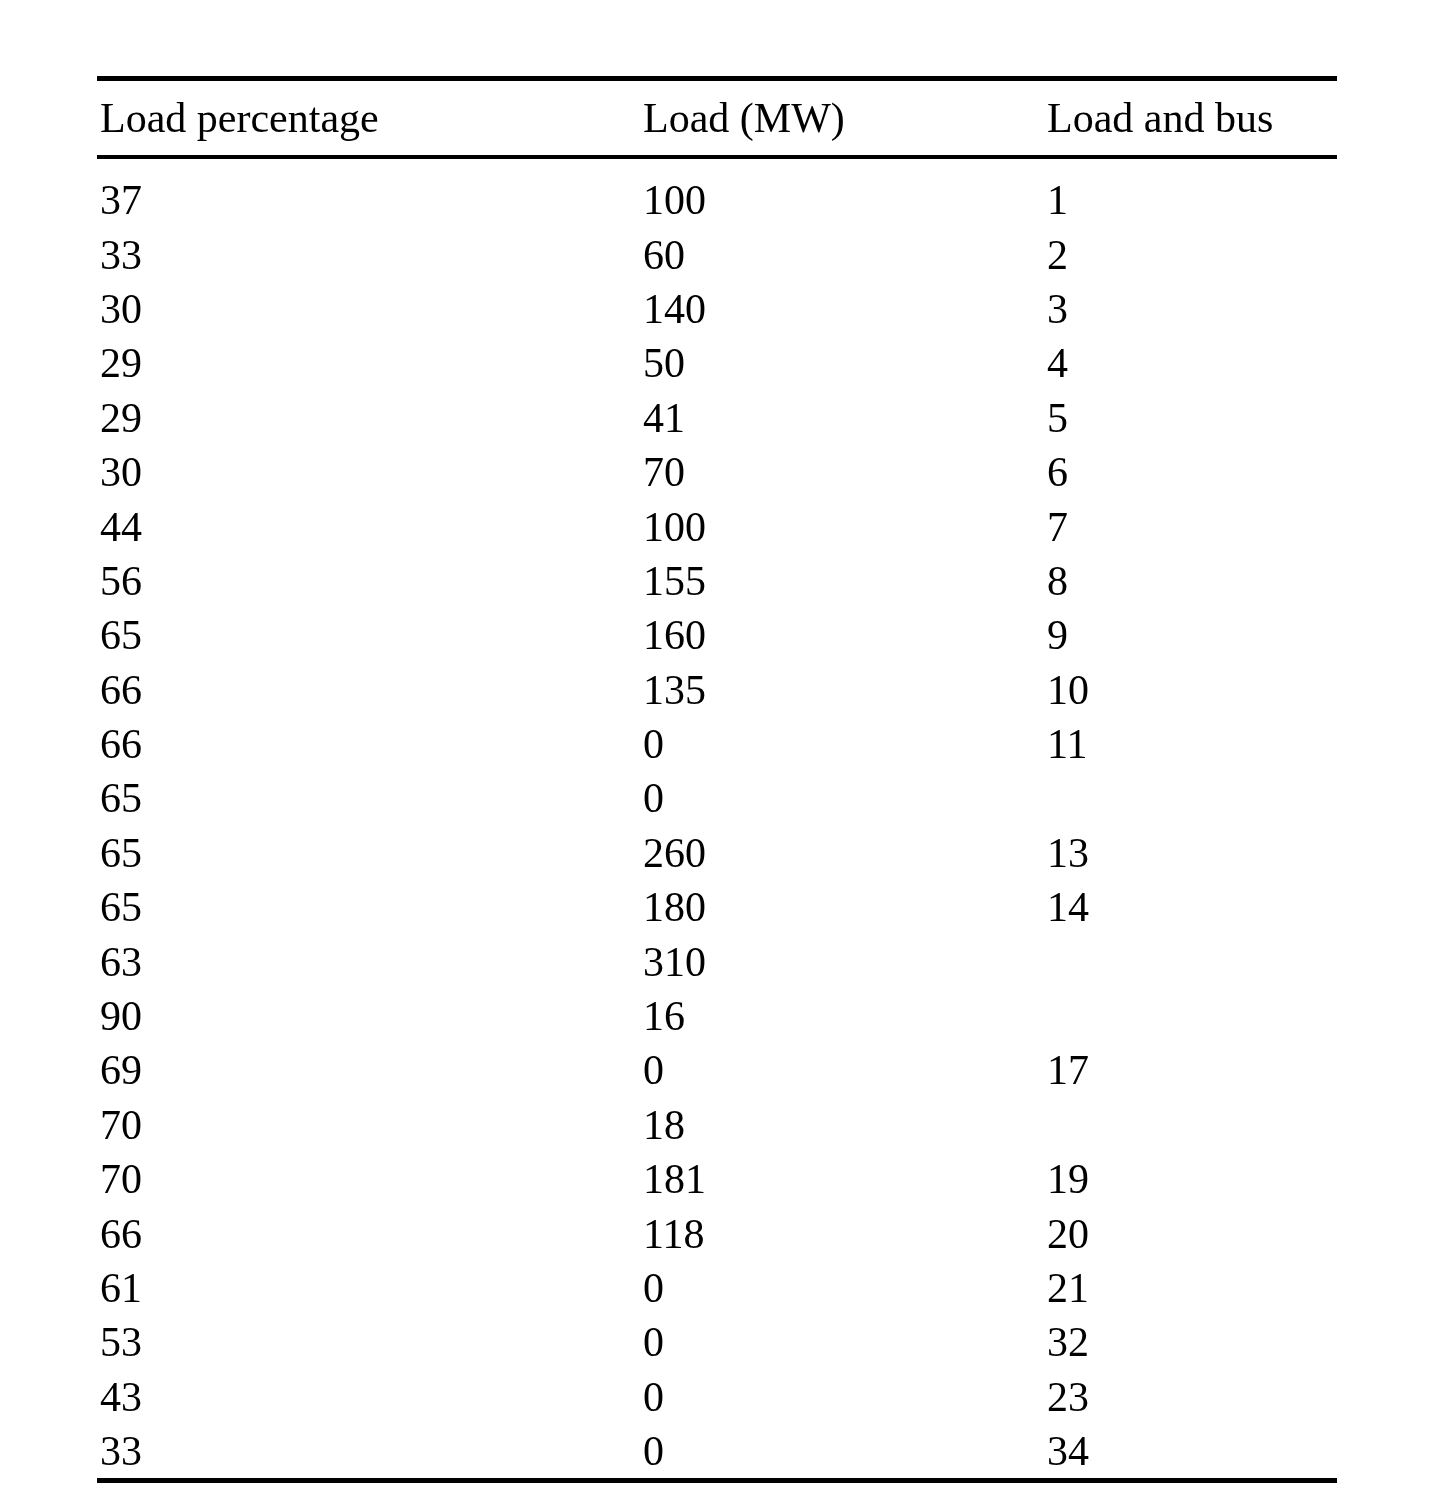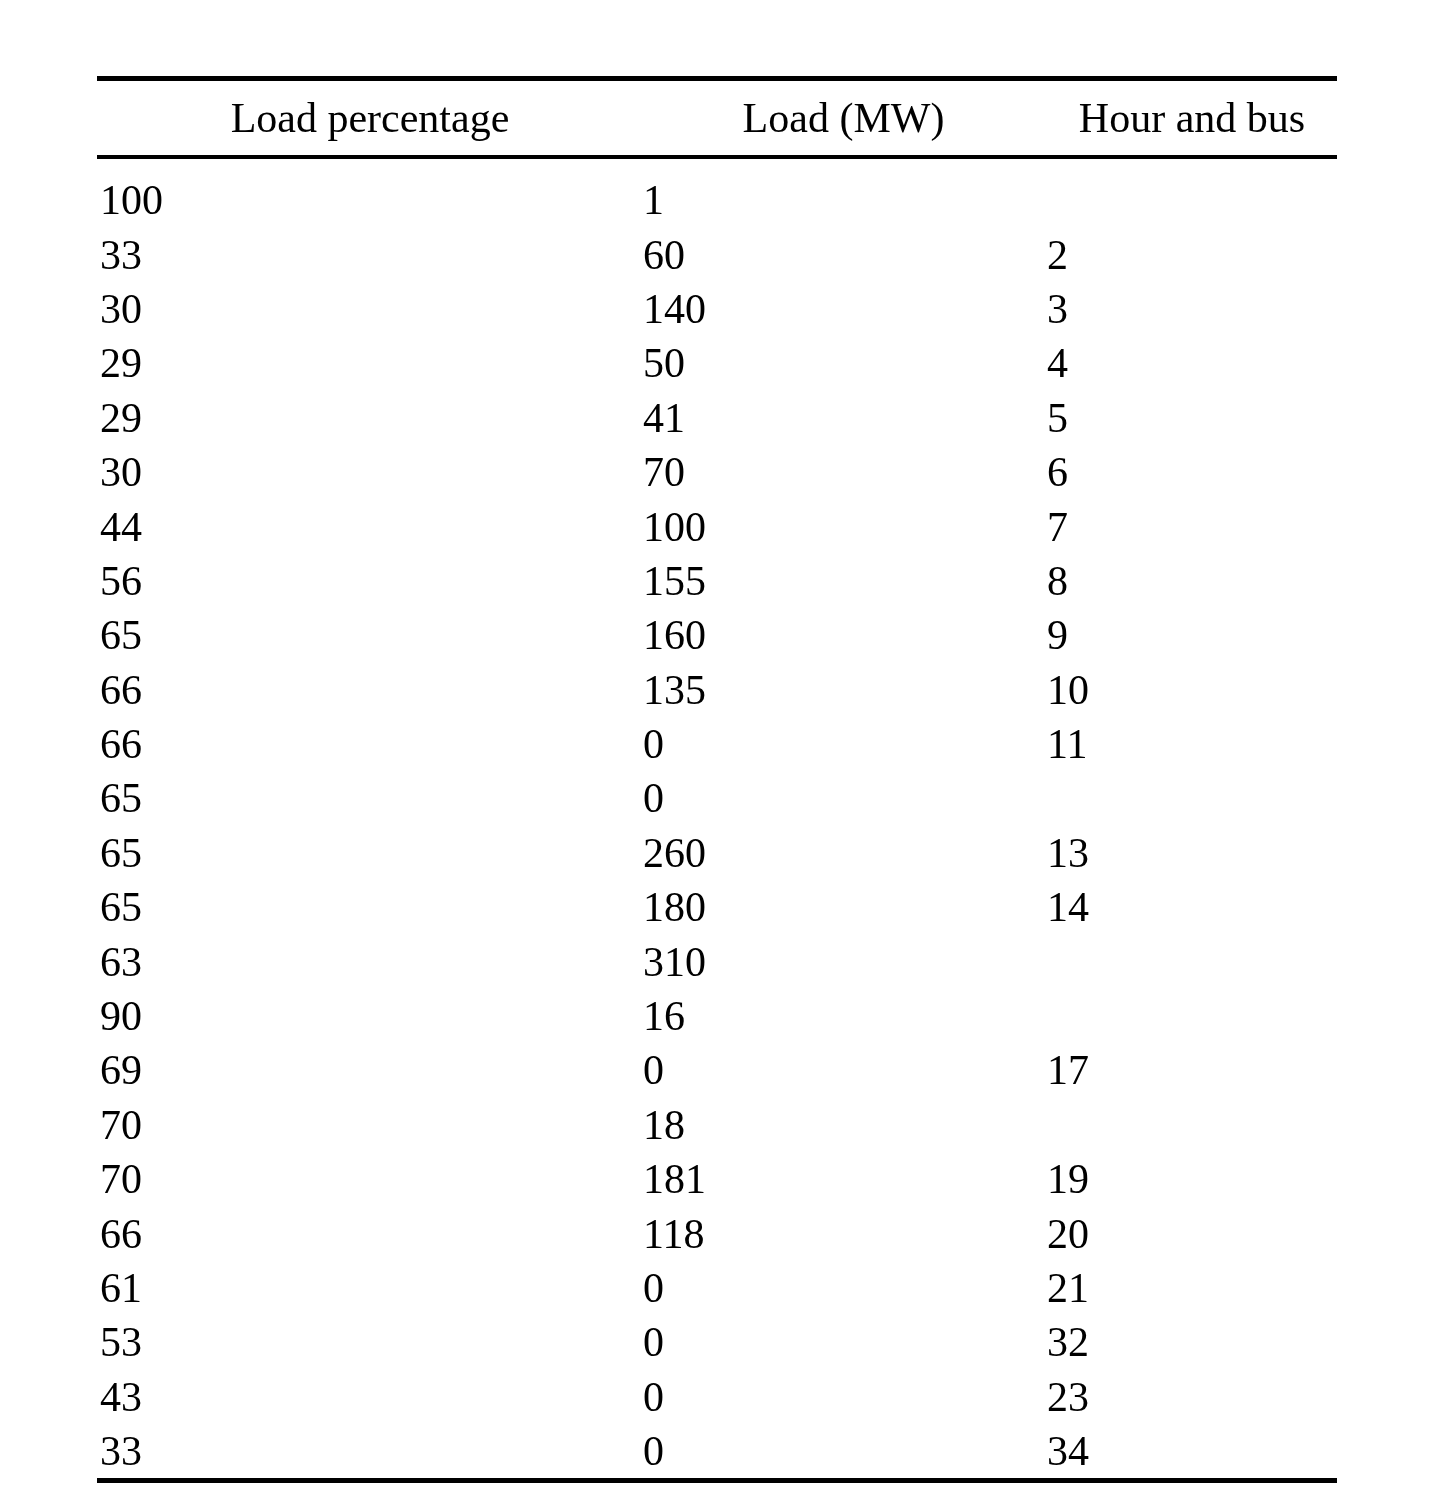--- a/index.html
+++ b/index.html
@@ -45,21 +45,20 @@
   .header-row {
     display: grid;
     grid-template-columns: 543px 404px 293px;
     align-items: center;
     height: 74px;
     font-size: 42px;
   }
   .header-cell {
     padding-left: 3px;
     white-space: nowrap;
-    text-align: center;
   }
   .tbody {
     padding-top: 14px;
   }
   .row {
     display: grid;
     grid-template-columns: 543px 404px 293px;
     align-items: center;
     height: 54.4px;
     font-size: 42px;
@@ -74,27 +73,28 @@
 
 <div class="page">
 
 
   <div class="table">
     <div class="rule rule-top"></div>
 
     <div class="header-row">
       <div class="header-cell">Load percentage</div>
       <div class="header-cell">Load (MW)</div>
-      <div class="header-cell">Hour and bus</div>
+      <div class="header-cell">Load and bus</div>
     </div>
 
     <div class="rule rule-mid"></div>
 
     <div class="tbody">
         <div class="row">
+          <div class="cell">37</div>
           <div class="cell">100</div>
           <div class="cell">1</div>
         </div>
         <div class="row">
           <div class="cell">33</div>
           <div class="cell">60</div>
           <div class="cell">2</div>
         </div>
         <div class="row">
           <div class="cell">30</div>

